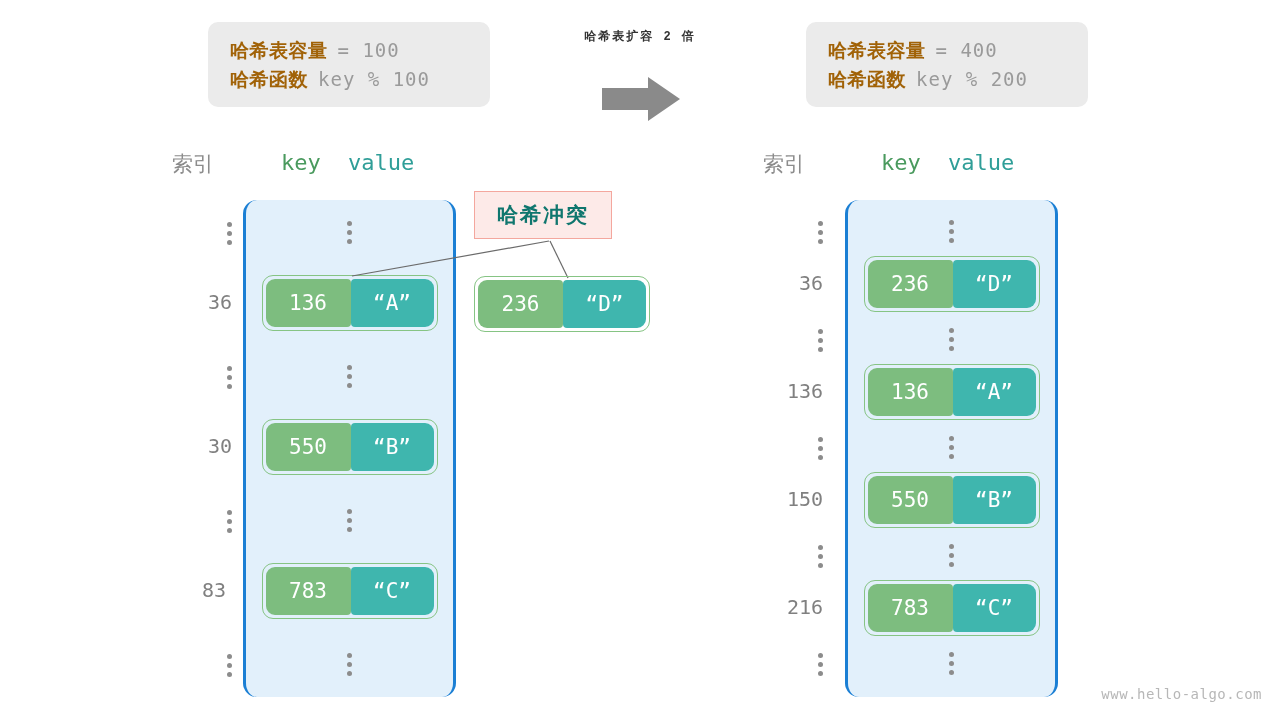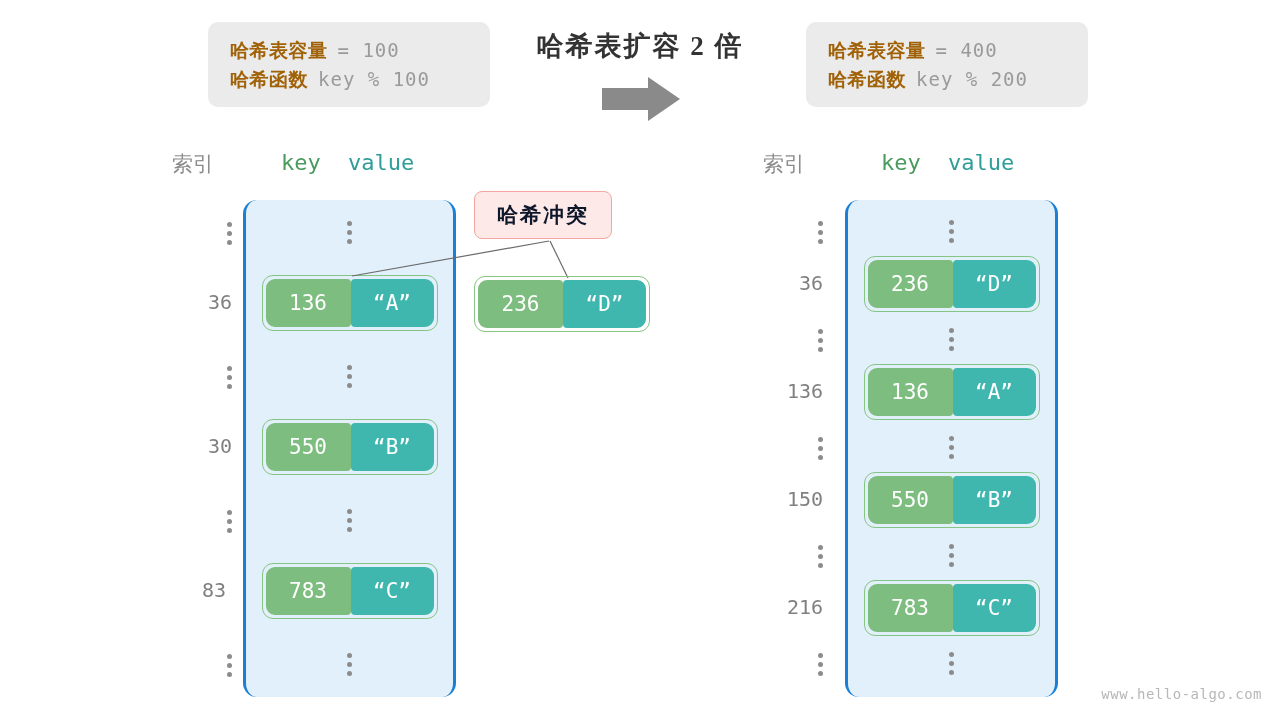--- a/index.html
+++ b/index.html
@@ -26,21 +26,21 @@
   .info-value{
     font-family:"DejaVu Sans Mono","Liberation Mono",monospace;
     font-size:19px;color:#9a9a9a;margin-left:10px;letter-spacing:1px;
   }
   #panel-left{left:208px;top:22px;width:282px;}
   #panel-right{left:806px;top:22px;width:282px;}
 
   
   #center-title{
     position:absolute;left:510px;top:28px;width:260px;text-align:center;
-    font-family:Liberation Serif, serif;font-weight:bold;font-size:27px;
+    font-family:Liberation Mono, monospace;font-weight:bold;font-size:12px;
     color:#333333;letter-spacing:2px;white-space:pre;
   }
   #arrow{position:absolute;left:602px;top:76px;}
 
   
   .col-head{position:absolute;white-space:pre;
     font-family:"DejaVu Sans Mono","Liberation Mono",monospace;font-size:22px;}
   .head-index{color:#8c8c8c;font-family:"DejaVu Sans",sans-serif;font-size:21px;}
   .head-key{color:#4a9a5e;}
   .head-value{color:#2f9e98;}
@@ -73,24 +73,24 @@
     color:#ffffff;font-family:"DejaVu Sans Mono","Liberation Mono",monospace;
     font-size:21px;box-sizing:border-box;
   }
   .cell-key{background:#7dbd7f;border-radius:9px 4px 4px 9px;}
   .cell-val{background:#3fb6ae;border-radius:4px 9px 9px 4px;}
 
   
   #collision-pair{position:absolute;left:474px;top:276px;}
   #collision-badge{
     position:absolute;left:474px;top:191px;
-    background:#fdeae8;border:1.5px solid #f4a79e;border-radius:8px;
+    background:#fdeae8;border:1.5px solid #f4a79e;border-radius:0;
     padding:9px 22px;box-sizing:border-box;
     font-family:"DejaVu Sans",sans-serif;font-weight:bold;font-size:21px;
-    color:#0f172a;letter-spacing:2px;white-space:pre;
+    color:#0f766e;letter-spacing:2px;white-space:pre;
   }
   #leader-lines{position:absolute;left:0;top:0;pointer-events:none;}
 
   
   #watermark{
     position:absolute;right:18px;bottom:18px;
     font-family:"DejaVu Sans Mono","Liberation Mono",monospace;
     font-size:14px;color:#b7b7b7;letter-spacing:.5px;
   }
 </style>

